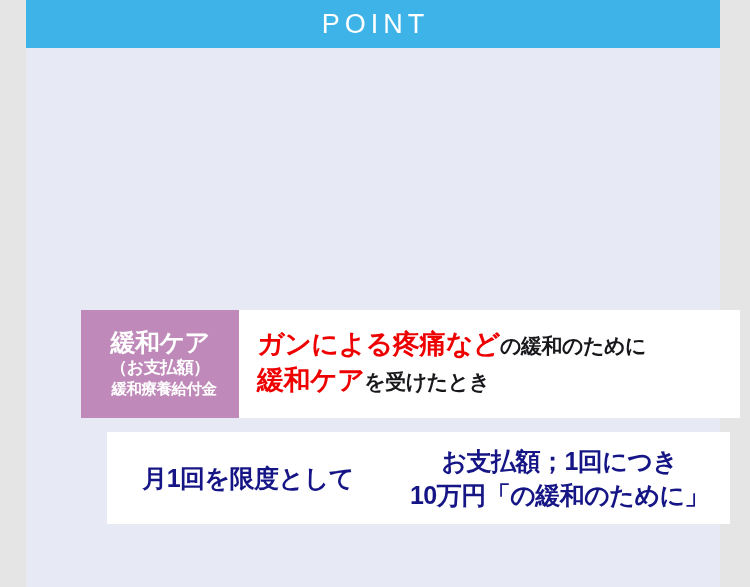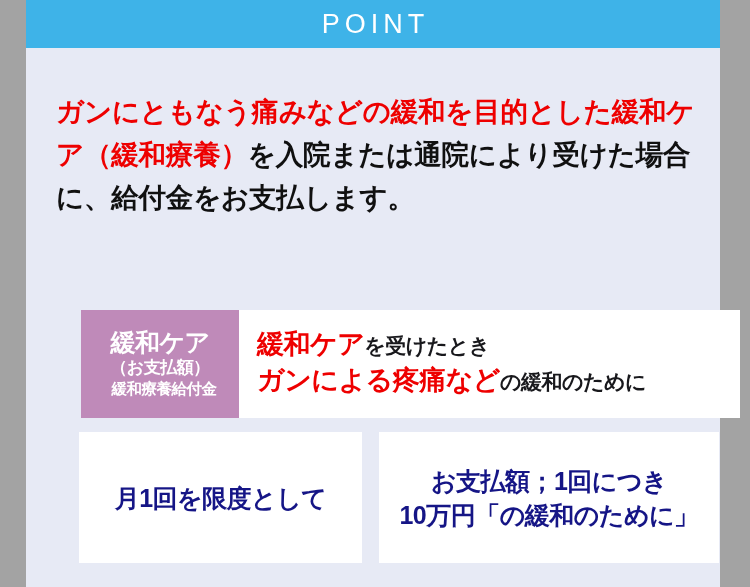--- a/index.html
+++ b/index.html
@@ -11,21 +11,21 @@
     height: 587px;
     overflow: hidden;
     background: #477049;
     font-family: "Liberation Sans", "DejaVu Sans", sans-serif;
   }
 
   .screen {
     position: relative;
     width: 750px;
     height: 587px;
-    background: #a3a3a3;
+    background: #e5e5e5;
   }
 
   
   .panel {
     position: absolute;
     left: 26px;
     top: 0;
     width: 694px;
     height: 587px;
     background: #e7eaf5;
@@ -144,26 +144,26 @@
   .desc-small {
     font-size: 21px;
     font-weight: bold;
     color: #18181c;
     letter-spacing: -0.5px;
   }
 
   
   .row2 {
     position: absolute;
-    left: 53px;
+    left: 72px;
     top: 432px;
     width: 640px;
-    height: 131px;
-    display: flex;
-    justify-content: space-between;
+    height: 92px;
+    display: flex;
+    justify-content: center;
   }
   .info-box {
     background: #ffffff;
     display: flex;
     flex-direction: column;
     align-items: center;
     justify-content: center;
     text-align: center;
     box-sizing: border-box;
   }
@@ -181,37 +181,34 @@
 </head>
 <body>
 
 <div class="screen">
   <div class="panel">
 
     <div class="point-header">
       <span class="point-header-label">POINT</span>
     </div>
 
-    <p class="lead">
-      <span class="hl">ガンにともなう痛みなどの緩和を目的とした緩和ケア（緩和療養）</span><span>を入院または通院により受けた場合に、給付金をお支払します。</span>
-    </p>
 
 
     <div class="row1">
       <div class="tag-box">
         <span class="tag-line1">緩和ケア</span>
         <span class="tag-line2">（お支払額）</span>
         <span class="tag-line3">緩和療養給付金</span>
       </div>
       <div class="desc-box">
         <div class="desc-line">
-          <span class="desc-big">緩和ケア</span><span class="desc-small">を受けたとき</span>
+          <span class="desc-big">ガンによる疼痛など</span><span class="desc-small">の緩和のために</span>
         </div>
         <div class="desc-line">
-          <span class="desc-big">ガンによる疼痛など</span><span class="desc-small">の緩和のために</span>
+          <span class="desc-big">緩和ケア</span><span class="desc-small">を受けたとき</span>
         </div>
       </div>
     </div>
 
     <div class="row2">
       <div class="info-box left">
         <span class="info-line">月1回を限度として</span>
       </div>
       <div class="info-box right">
         <span class="info-line">お支払額；1回につき</span>

